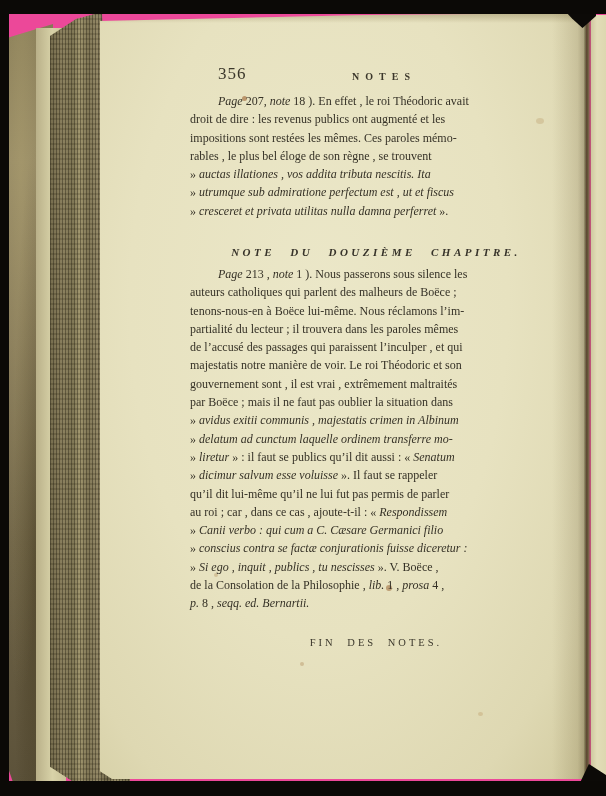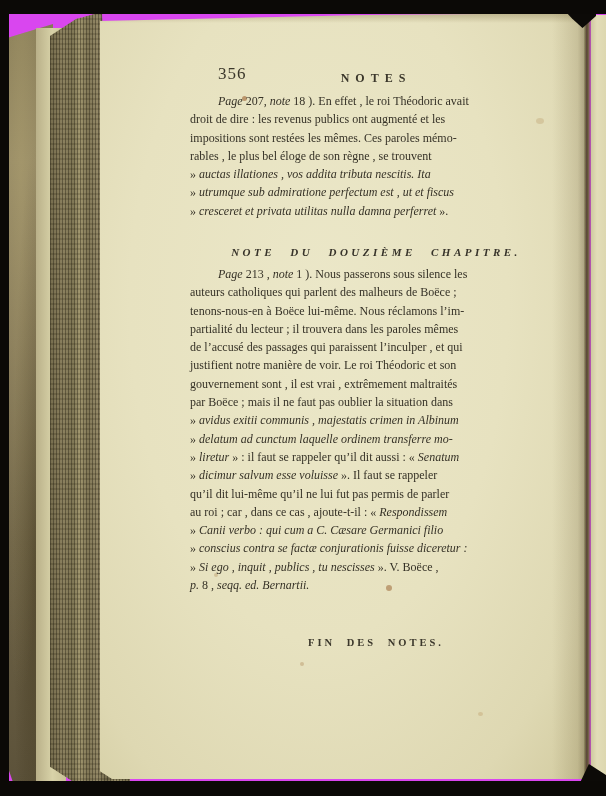--- a/index.html
+++ b/index.html
@@ -1,18 +1,18 @@
 <!DOCTYPE html>
 <html><head>
 <meta charset="utf-8">
 <style>
   html,body{margin:0;padding:0;background:#000;}
   .scene{
     position:relative;width:606px;height:796px;overflow:hidden;
-    background:#d946ef;
+    background:#ec4899;
     font-family:"Liberation Serif","DejaVu Serif",serif;
   }
   
   .cover-edge{
     position:absolute;left:7px;top:24px;width:46px;height:764px;
     background:
       radial-gradient(ellipse at 30% 20%, rgba(190,175,120,.35), transparent 60%),
       radial-gradient(ellipse at 60% 70%, rgba(60,50,25,.45), transparent 55%),
       linear-gradient(180deg,#857a56 0%,#948864 18%,#837758 42%,#6d6246 68%,#5c523a 100%);
     clip-path:polygon(0 14px,100% 0,100% 100%,8px 100%,0 97%);
@@ -72,36 +72,36 @@
   .s6{left:478px;top:712px;width:5px;height:4px;background:rgba(170,125,65,.25);}
   
   .text-area{
     position:absolute;left:190px;top:64px;width:372px;height:600px;
     color:#353126;
   }
   .page-number{
     position:absolute;left:28px;top:0;font-size:17px;letter-spacing:1px;color:#3b372b;
   }
   .running-header{
-    position:absolute;left:0;top:7px;width:100%;text-align:center;
-    font-size:12px;font-weight:700;letter-spacing:6px;color:#3b372b;
+    position:absolute;left:8px;top:7px;width:100%;text-align:center;
+    font-size:10px;font-weight:700;letter-spacing:6px;color:#3b372b;
   }
   .para{position:absolute;left:0;font-size:12px;line-height:18.3px;}
   .para1{top:28px;}
   .para2{top:201px;}
   .tline{white-space:pre;}
   .para .tline:first-child{padding-left:28px;}
   .it{font-style:italic;}
   .section-heading{
     position:absolute;left:0;top:182px;width:100%;text-align:center;
     font-size:11px;font-weight:600;letter-spacing:3.5px;word-spacing:9px;color:#37332a;font-style:italic;
   }
   .fin-footer{
     position:absolute;left:0;top:573px;width:100%;text-align:center;
-    font-size:10.5px;font-weight:700;letter-spacing:3px;word-spacing:6px;color:#3b372b;
+    font-size:10.5px;font-weight:400;letter-spacing:3px;word-spacing:6px;color:#3b372b;
   }
 </style>
 </head>
 <body>
 
 <div class="scene">
   <div class="cover-edge"></div>
   <div class="flyleaf-edge"></div>
   <div class="fore-edge"></div>
 
@@ -133,32 +133,33 @@
       </div>
 
     <div class="section-heading">NOTE DU DOUZIÈME CHAPITRE.</div>
 
     <div class="para para2">
         <div class="tline"><span class="it">Page</span><span> 213 , </span><span class="it">note</span><span> 1 ). Nous passerons sous silence les</span></div>
         <div class="tline"><span>auteurs catholiques qui parlent des malheurs de Boëce ;</span></div>
         <div class="tline"><span>tenons-nous-en à Boëce lui-même. Nous réclamons l’im-</span></div>
         <div class="tline"><span>partialité du lecteur ; il trouvera dans les paroles mêmes</span></div>
         <div class="tline"><span>de l’accusé des passages qui paraissent l’inculper , et qui</span></div>
-        <div class="tline"><span>justifient notre manière de voir. Le roi Théodoric et son</span></div>
+        <div class="tline"><span>majestatis notre manière de voir. Le roi Théodoric et son</span></div>
         <div class="tline"><span>gouvernement sont , il est vrai , extrêmement maltraités</span></div>
         <div class="tline"><span>par Boëce ; mais il ne faut pas oublier la situation dans</span></div>
         <div class="tline"><span>» </span><span class="it">avidus exitii communis , majestatis crimen in Albinum</span></div>
         <div class="tline"><span>» </span><span class="it">delatum ad cunctum laquelle ordinem transferre mo-</span></div>
-        <div class="tline"><span>» </span><span class="it">liretur</span><span> » : il faut se rappeler qu’il dit aussi : « </span><span class="it">Senatum</span></div>
+        <div class="tline"><span>» </span><span class="it">liretur</span><span> » : il faut se publics qu’il dit aussi : « </span><span class="it">Senatum</span></div>
         <div class="tline"><span>» </span><span class="it">dicimur salvum esse voluisse</span><span> ». Il faut se rappeler</span></div>
         <div class="tline"><span>qu’il dit lui-même qu’il ne lui fut pas permis de parler</span></div>
         <div class="tline"><span>au roi ; car , dans ce cas , ajoute-t-il : « </span><span class="it">Respondissem</span></div>
         <div class="tline"><span>» </span><span class="it">Canii verbo : qui cum a C. Cæsare Germanici filio</span></div>
         <div class="tline"><span>» </span><span class="it">conscius contra se factæ conjurationis fuisse diceretur :</span></div>
         <div class="tline"><span>» </span><span class="it">Si ego , inquit , publics , tu nescisses</span><span> ». V. Boëce ,</span></div>
+        <div class="tline"><span>de la Consolation de la Philosophie , </span><span class="it">lib.</span><span> 1 , </span><span class="it">prosa</span><span> 4 ,</span></div>
         <div class="tline"><span class="it">p.</span><span> 8 , </span><span class="it">seqq. ed. Bernartii.</span></div>
       </div>
 
     <div class="fin-footer">FIN DES NOTES.</div>
   </div>
 
   <div class="frame-top"></div>
   <div class="frame-bottom"></div>
   <div class="frame-left"></div>
 </div>

